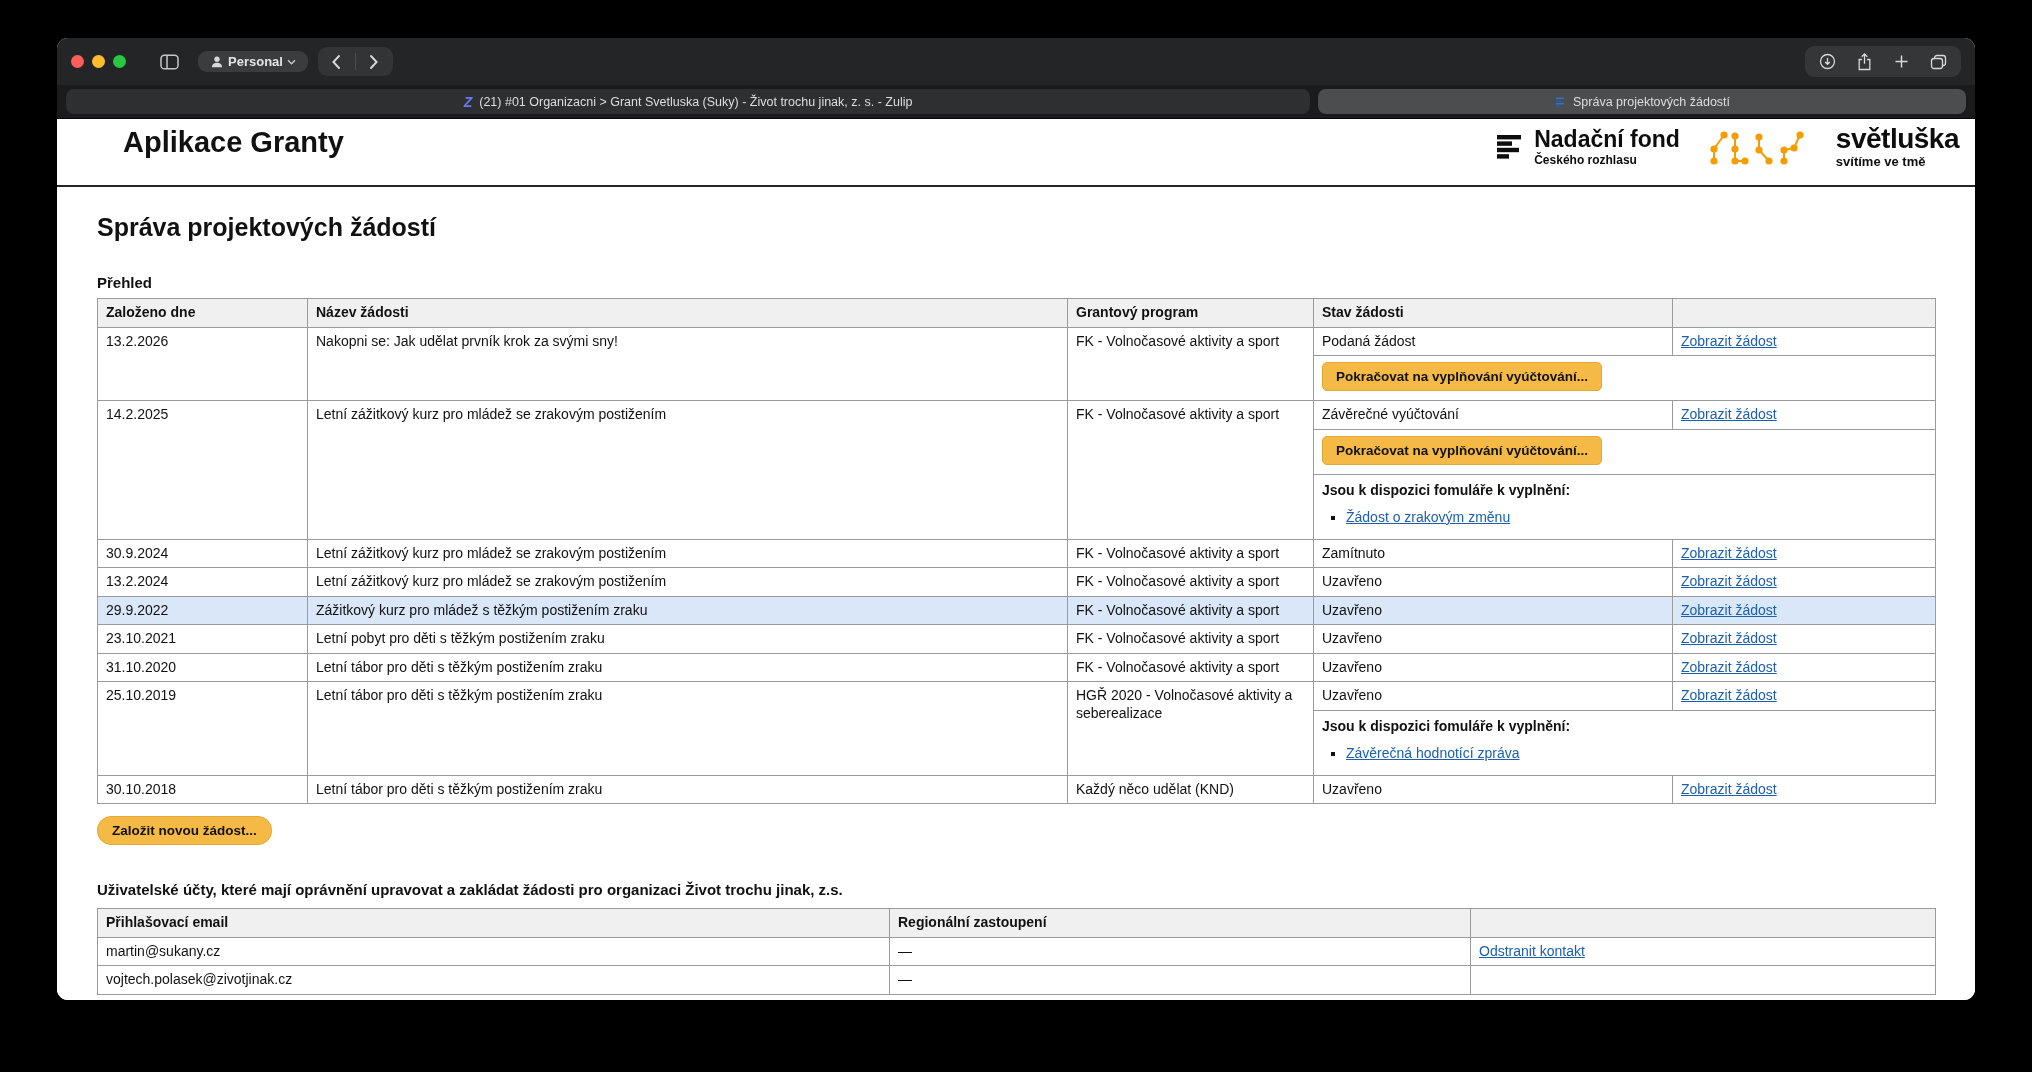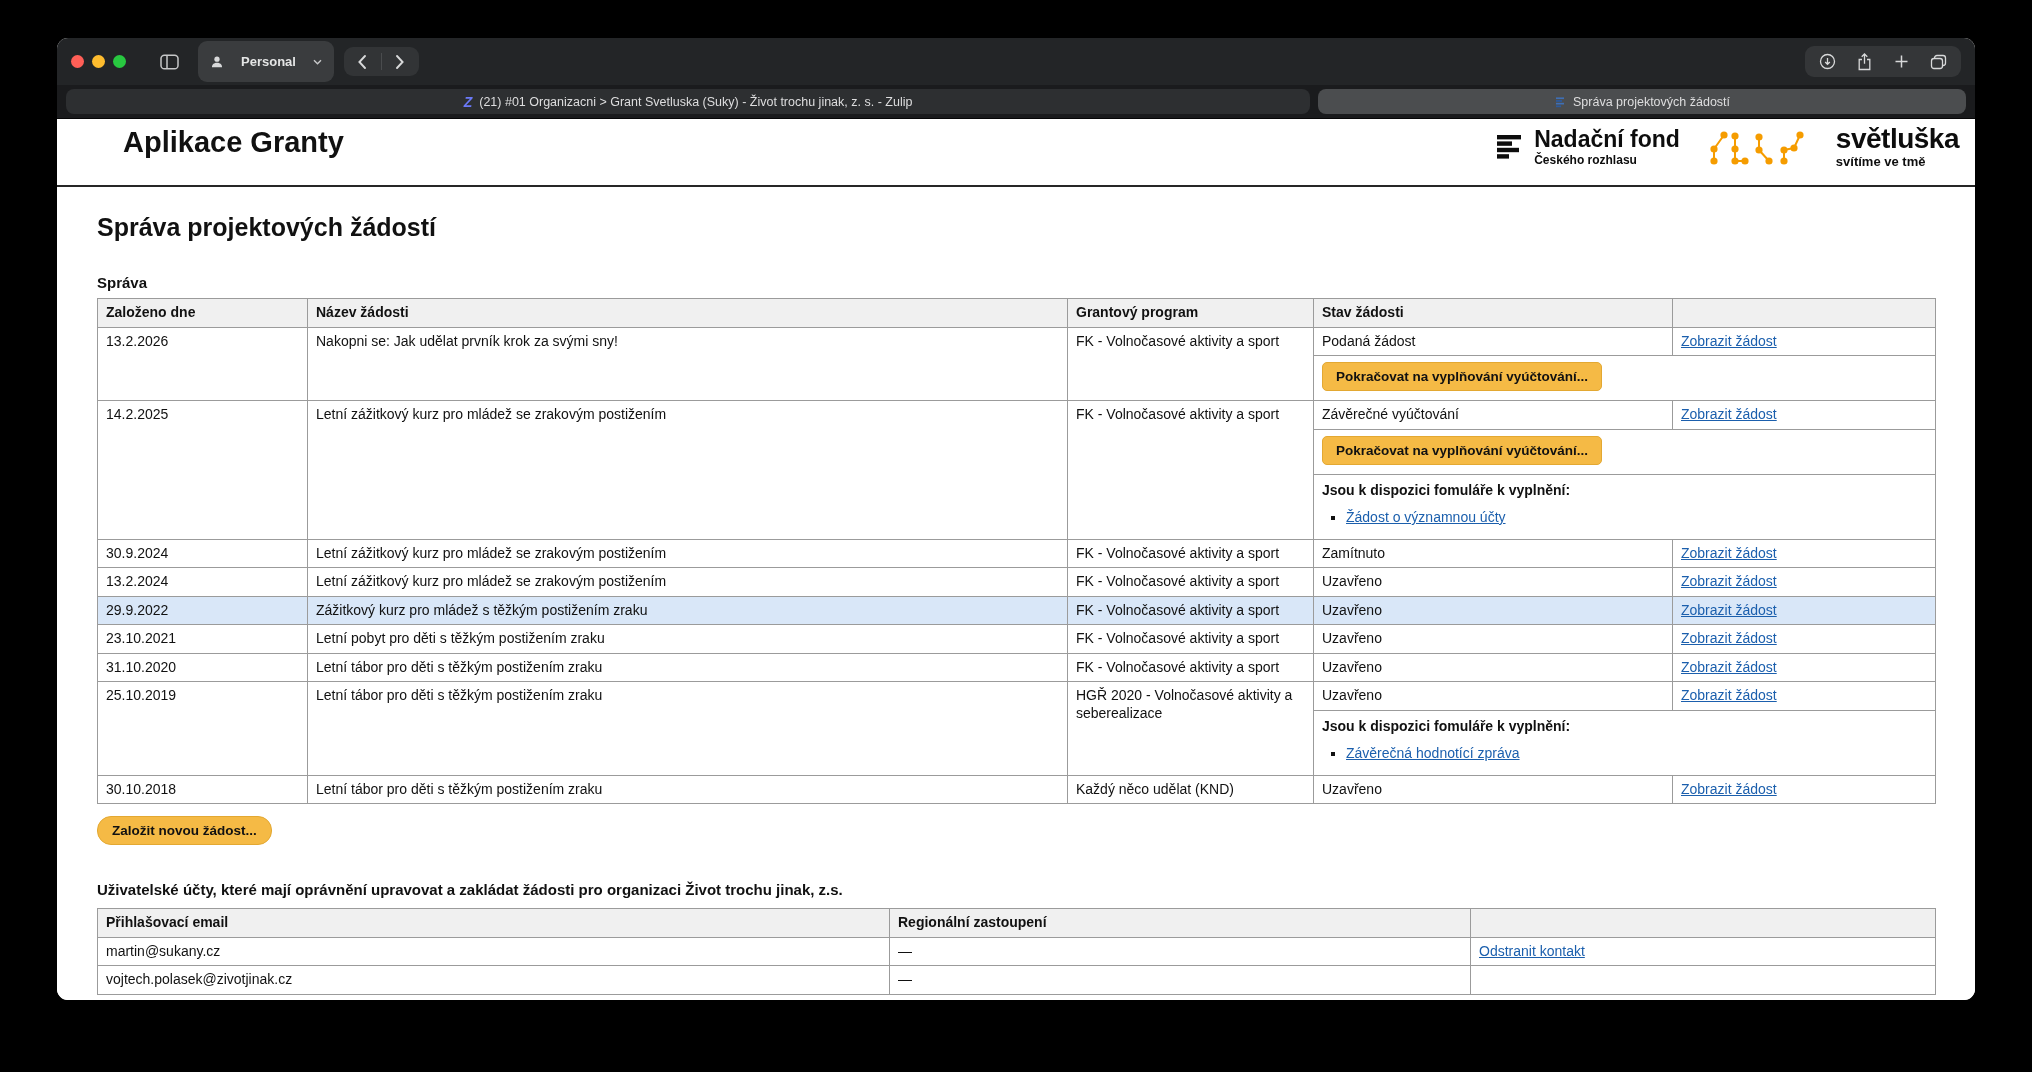--- a/index.html
+++ b/index.html
@@ -23,22 +23,22 @@
   .light{width:13px;height:13px;border-radius:50%;}
   .light.red{background:#ff5f57;}
   .light.yellow{background:#febc2e;}
   .light.green{background:#28c840;}
   .tb-btn{
     height:29px;border-radius:8px;display:flex;align-items:center;justify-content:center;
     color:#dcdddd;background:transparent;border:none;cursor:pointer;
   }
   .sidebar-btn{width:38px;}
   .profile-pill{
-    background:#3a3c3e;padding:0 12px;gap:17px;font-size:13px;font-weight:600;
-    display:flex;align-items:center;border-radius:9px;height:41px;color:#e4e5e5;
+    background:#3a3c3e;padding:0 12px;gap:4px;font-size:13px;font-weight:600;
+    display:flex;align-items:center;border-radius:9px;height:21px;color:#e4e5e5;
   }
   .nav-pill{
     background:#323436;border-radius:9px;height:29px;display:flex;align-items:center;overflow:hidden;
   }
   .nav-pill .tb-btn{width:37px;border-radius:0;}
   .nav-sep{width:1px;height:17px;background:#4a4c4e;}
   .url-field{
     position:absolute;left:calc(50% + 30px);transform:translateX(-50%);
     width:822px;height:30px;border-radius:9px;background:#2e3032;
     display:flex;align-items:center;padding:0 10px;
@@ -233,21 +233,21 @@
       </svg>
       <div class="sv-text">
         <div class="l1">světluška</div>
         <div class="l2">svítíme ve tmě</div>
       </div>
     </div>
   </div>
 
   <div class="content">
     <h2 class="page-title">Správa projektových žádostí</h2>
-    <div class="section-label">Správa</div>
+    <div class="section-label">Přehled</div>
 
     <table class="apps">
       <colgroup>
         <col style="width:210px">
           <col style="width:760px">
           <col style="width:246px">
           <col style="width:359px">
           <col style="width:263px">
       </colgroup>
       <thead>
@@ -277,21 +277,21 @@
             <td>Závěrečné vyúčtování</td>
             <td><a class="plain-link" href="#">Zobrazit žádost</a></td>
           </tr>
           <tr>
             <td colspan="2" class="sub-cell"><button class="continue-btn">Pokračovat na vyplňování vyúčtování...</button></td>
           </tr>
           <tr>
             <td colspan="2" class="sub-cell">
               <div class="forms-label">Jsou k dispozici fomuláře k vyplnění:</div>
               <ul class="forms">
-                <li><a class="plain-link" href="#">Žádost o významnou účty</a></li>
+                <li><a class="plain-link" href="#">Žádost o zrakovým změnu</a></li>
               </ul>
             </td>
           </tr>
           <tr class="">
             <td rowspan="1">30.9.2024</td>
             <td rowspan="1">Letní zážitkový kurz pro mládež se zrakovým postižením</td>
             <td rowspan="1">FK - Volnočasové aktivity a sport</td>
             <td>Zamítnuto</td>
             <td><a class="plain-link" href="#">Zobrazit žádost</a></td>
           </tr>

